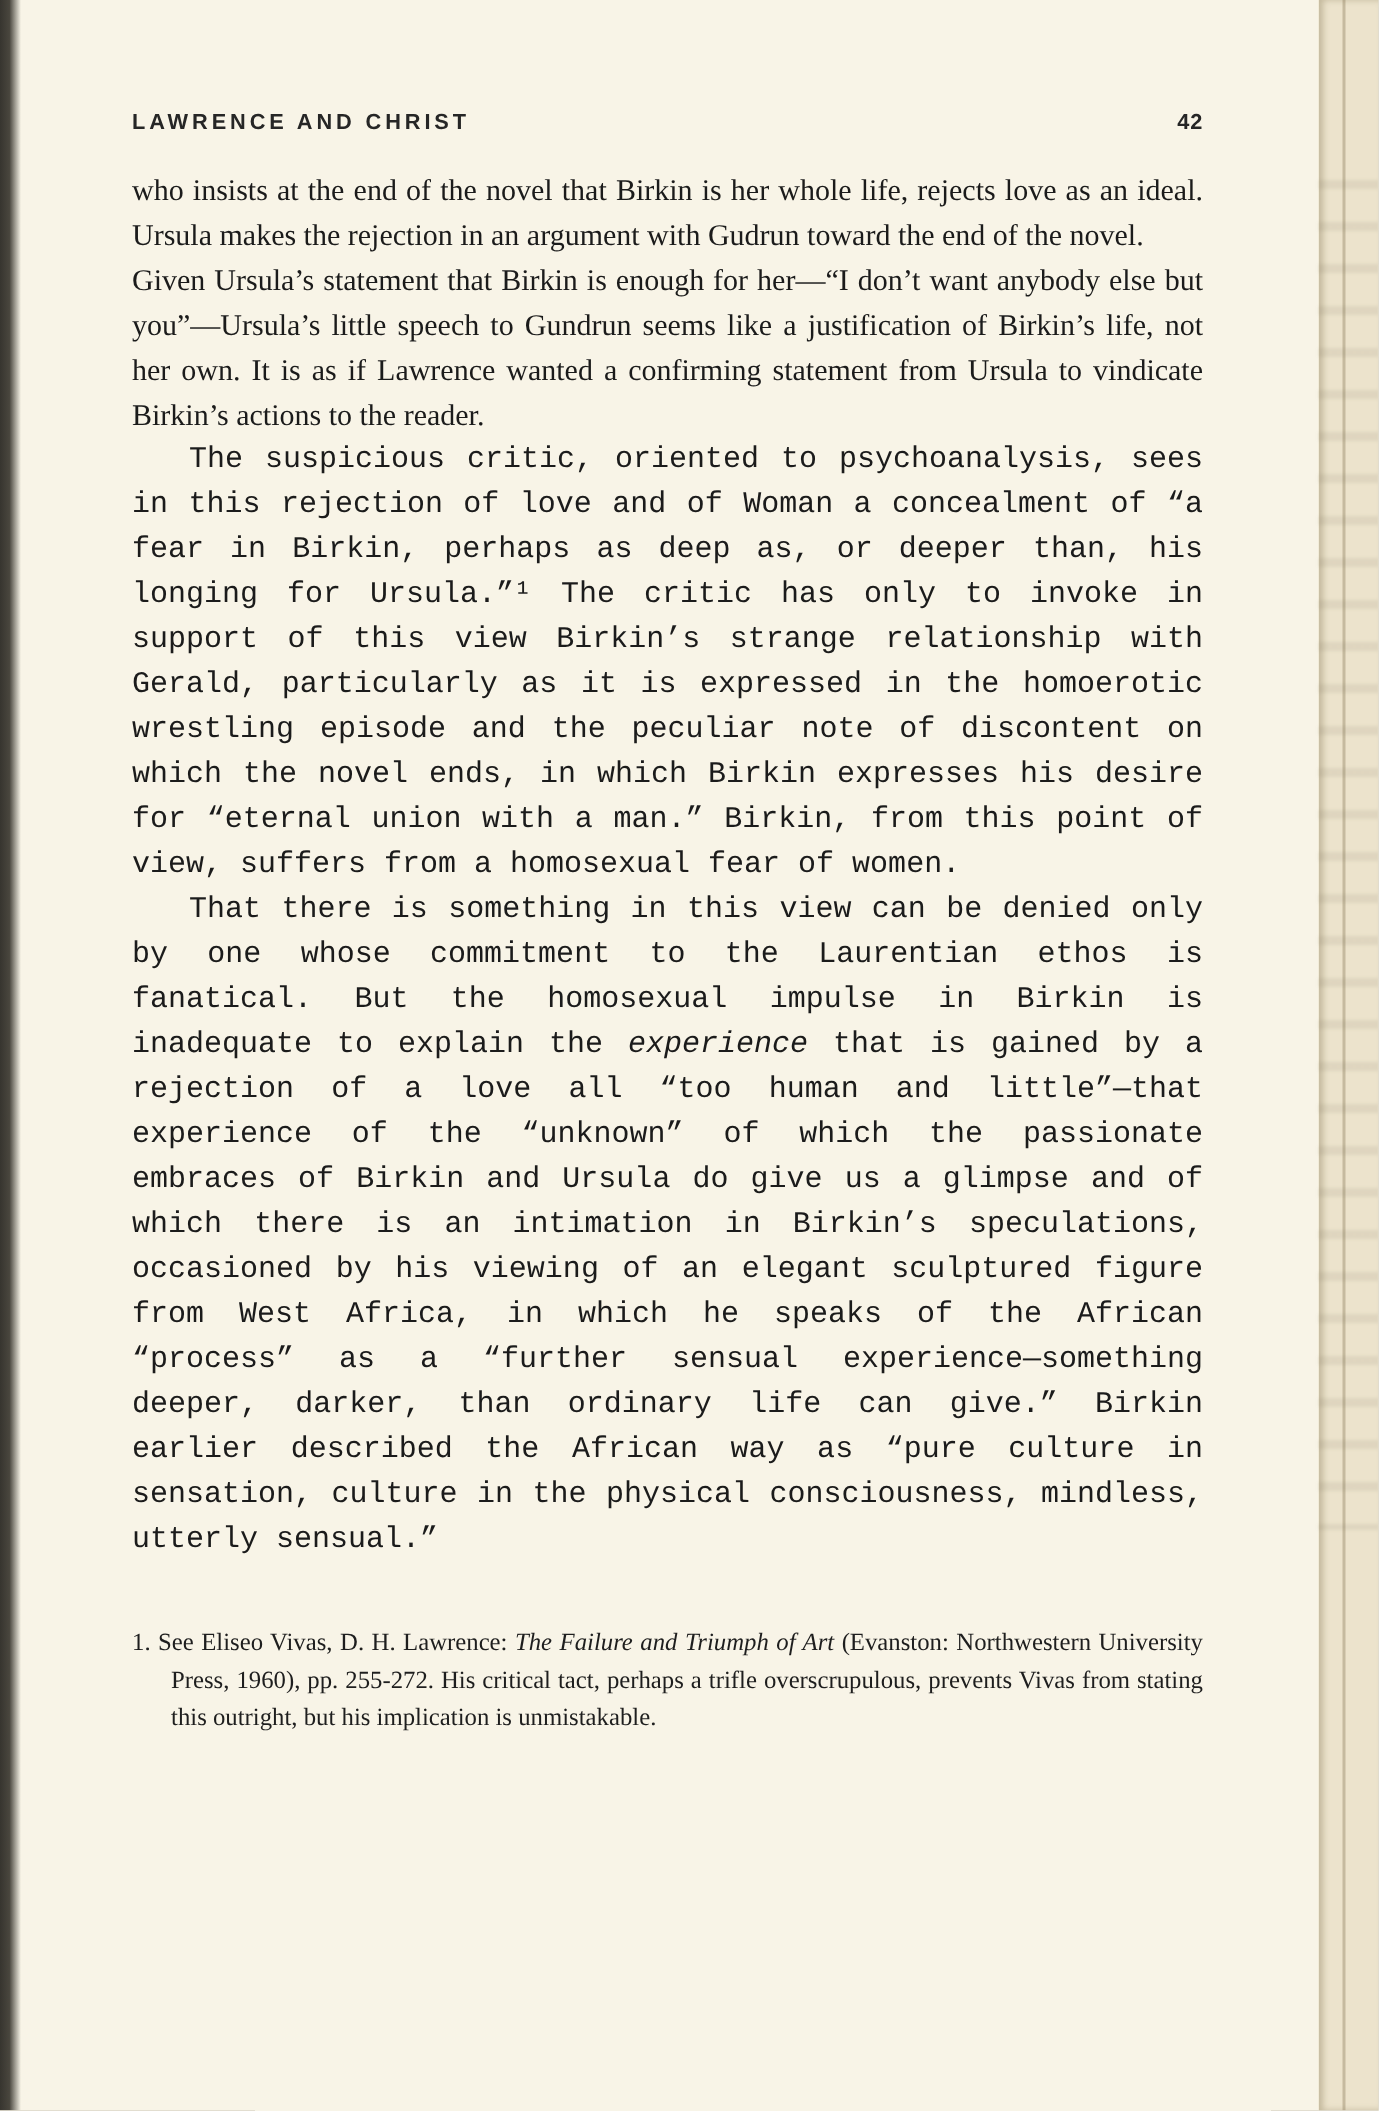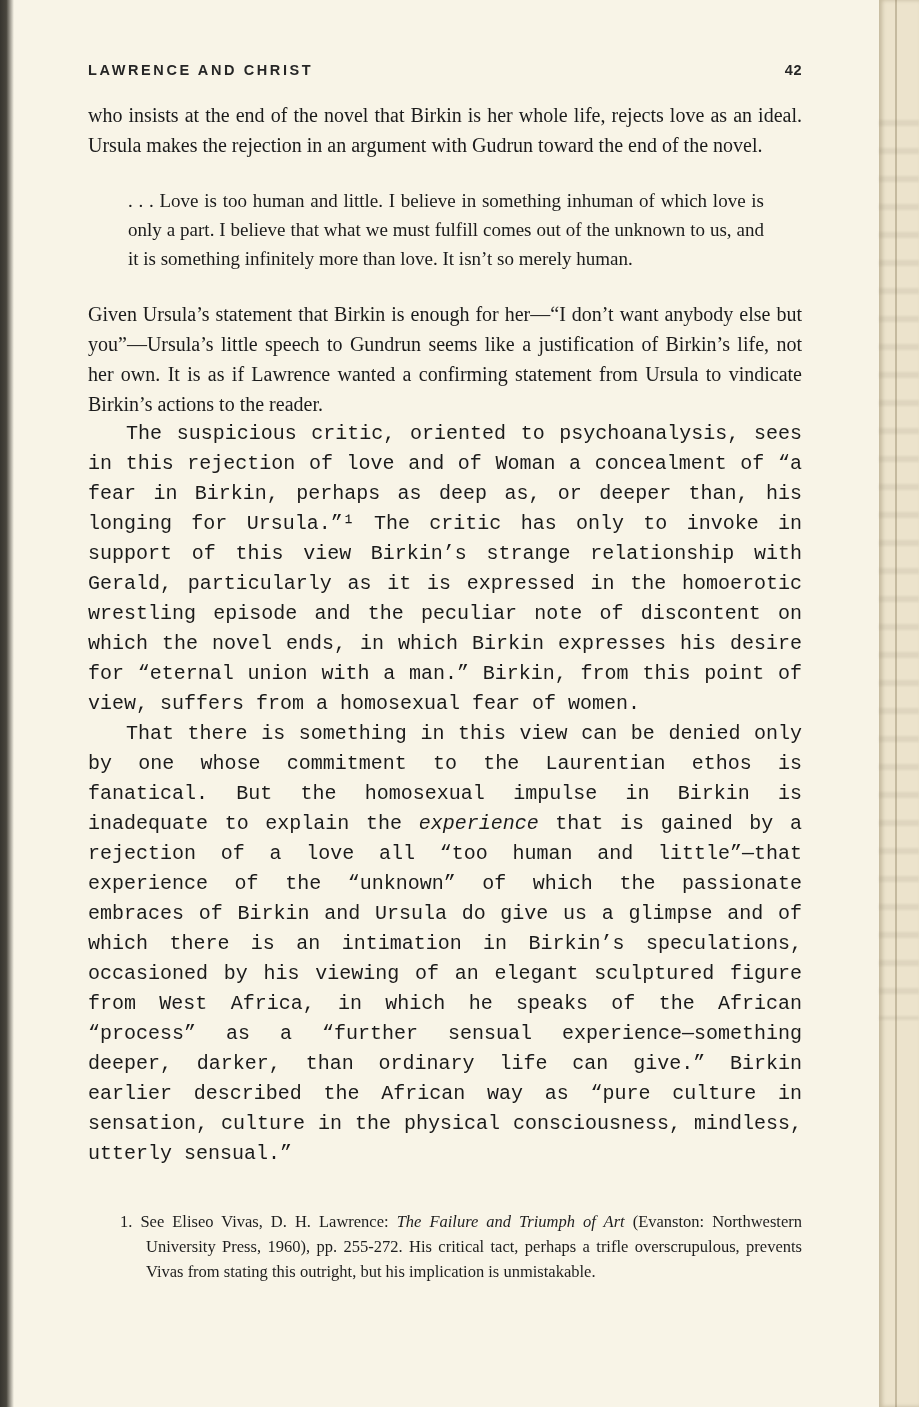--- a/index.html
+++ b/index.html
@@ -51,21 +51,21 @@
       180deg,
       rgba(110,100,80,.10) 0 6px,
       rgba(110,100,80,0) 6px 28px);
     filter:blur(1px);
   }
   
   .content{
     position:absolute;
     left:88px;
     width:714px;
-    top:4px;
+    top:16px;
     color:var(--ink);
   }
   .header{
     display:flex;
     justify-content:space-between;
     align-items:baseline;
     margin-top:58px;
     font-family:"Liberation Sans", sans-serif;
     font-weight:bold;
     font-size:14.5px;
@@ -87,21 +87,20 @@
     font-size:19px;
     line-height:29px;
   }
   .it{font-style:italic;}
   .footnote{
     margin-top:40px;
     font-size:16.5px;
     line-height:25px;
     text-align:justify;
     color:#1e1e1e;
-    margin-left:32px;
   }
   .footnote p{
     margin:0;
     padding-left:26px;
     text-indent:-26px;
   }
 </style>
 </head>
 <body>
 
@@ -110,21 +109,20 @@
   <div class="right-band"></div>
 
   <div class="content">
     <div class="header">
       <span>LAWRENCE AND CHRIST</span>
       <span class="pnum">42</span>
     </div>
 
     <div class="body-text">
         <p class="para plain"><span>who insists at the end of the novel that Birkin is her whole life, rejects love as an ideal. Ursula makes the rejection in an argument with Gudrun toward the end of the novel.</span></p>
-        <p class="para quote"><span>. . . Love is too human and little. I believe in something inhuman of which love is only a part. I believe that what we must fulfill comes out of the unknown to us, and it is something infinitely more than love. It isn’t so merely human.</span></p>
         <p class="para plain"><span>Given Ursula’s statement that Birkin is enough for her—“I don’t want anybody else but you”—Ursula’s little speech to Gundrun seems like a justification of Birkin’s life, not her own. It is as if Lawrence wanted a confirming statement from Ursula to vindicate Birkin’s actions to the reader.</span></p>
         <p class="para indent"><span>The suspicious critic, oriented to psychoanalysis, sees in this rejection of love and of Woman a concealment of “a fear in Birkin, perhaps as deep as, or deeper than, his longing for Ursula.”¹ The critic has only to invoke in support of this view Birkin’s strange relationship with Gerald, particularly as it is expressed in the homoerotic wrestling episode and the peculiar note of discontent on which the novel ends, in which Birkin expresses his desire for “eternal union with a man.” Birkin, from this point of view, suffers from a homosexual fear of women.</span></p>
         <p class="para indent"><span>That there is something in this view can be denied only by one whose commitment to the Laurentian ethos is fanatical. But the homosexual impulse in Birkin is inadequate to explain the </span><span class="it">experience</span><span> that is gained by a rejection of a love all “too human and little”—that experience of the “unknown” of which the passionate embraces of Birkin and Ursula do give us a glimpse and of which there is an intimation in Birkin’s speculations, occasioned by his viewing of an elegant sculptured figure from West Africa, in which he speaks of the African “process” as a “further sensual experience—something deeper, darker, than ordinary life can give.” Birkin earlier described the African way as “pure culture in sensation, culture in the physical consciousness, mindless, utterly sensual.”</span></p>
       </div>
 
     <div class="footnote">
         <p><span>1. See Eliseo Vivas, D. H. Lawrence: </span><span class="it">The Failure and Triumph of Art</span><span> (Evanston: Northwestern University Press, 1960), pp. 255-272. His critical tact, perhaps a trifle overscrupulous, prevents Vivas from stating this outright, but his implication is unmistakable.</span></p>
       </div>
   </div>
 </div>

